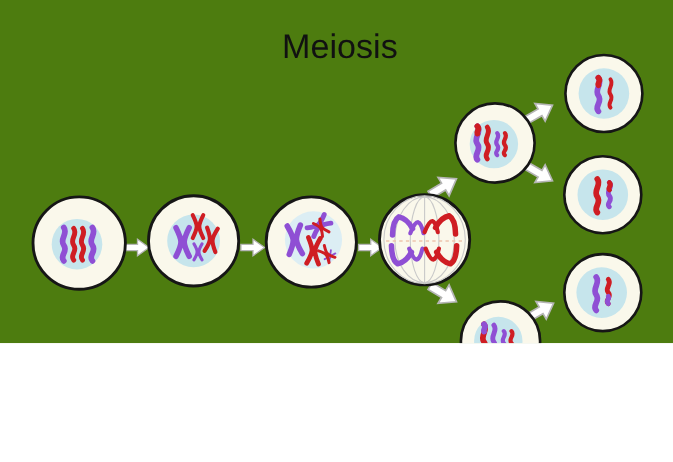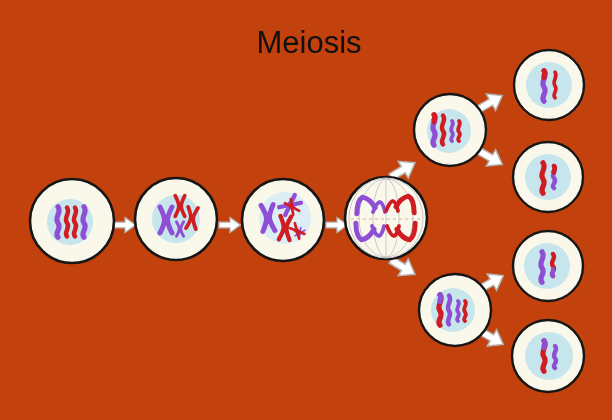--- a/index.html
+++ b/index.html
@@ -1,16 +1,16 @@
 <!DOCTYPE html>
 <html><head>
 <meta charset="utf-8">
 <style>
   html,body{margin:0;padding:0;background:#ffffff;}
-  .stage{position:relative;width:612px;height:420px;background:#c2410c;overflow:hidden;
+  .stage{position:relative;width:612px;height:312px;background:#4d7c0f;overflow:hidden;
          font-family:"Liberation Sans", sans-serif;}
   .chrom{fill:none;stroke-linecap:round;stroke-linejoin:round;}
   .title-text{font-family:"Liberation Sans", sans-serif;font-size:31px;fill:#111111;}
   .fibers{fill:none;}
 </style>
 </head>
 <body>
 
 <div class="stage">
 <svg width="612" height="420" viewBox="0 0 612 420">

